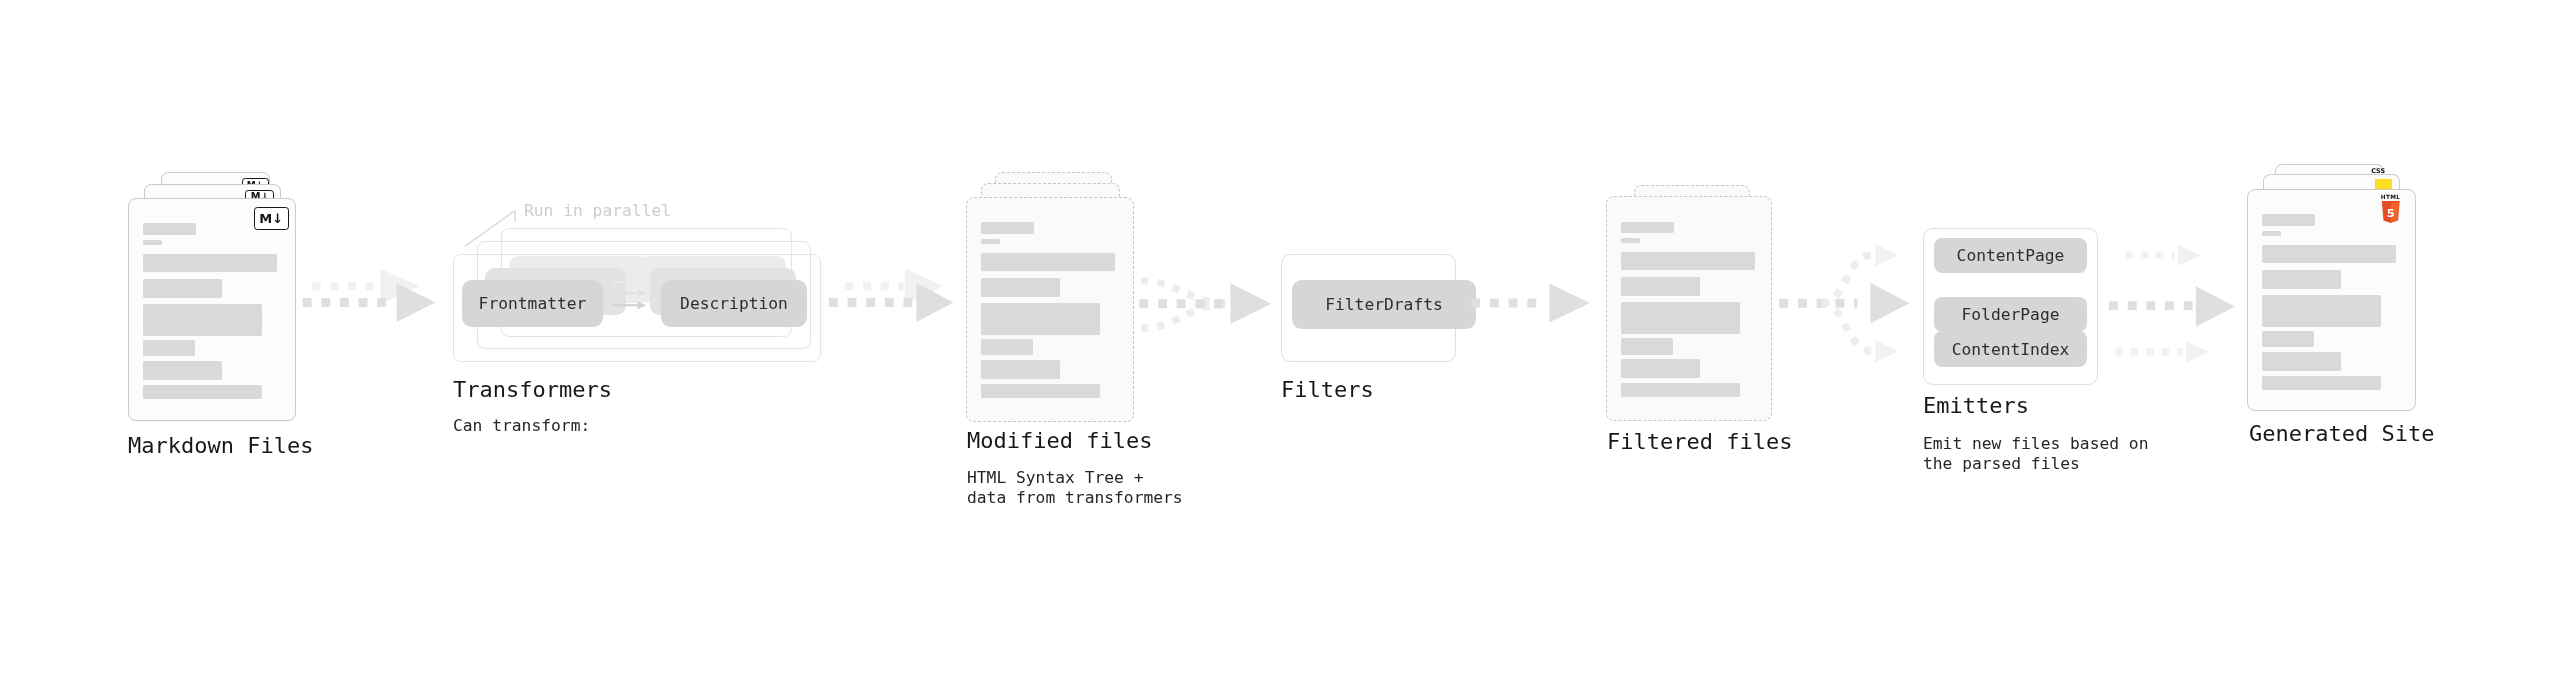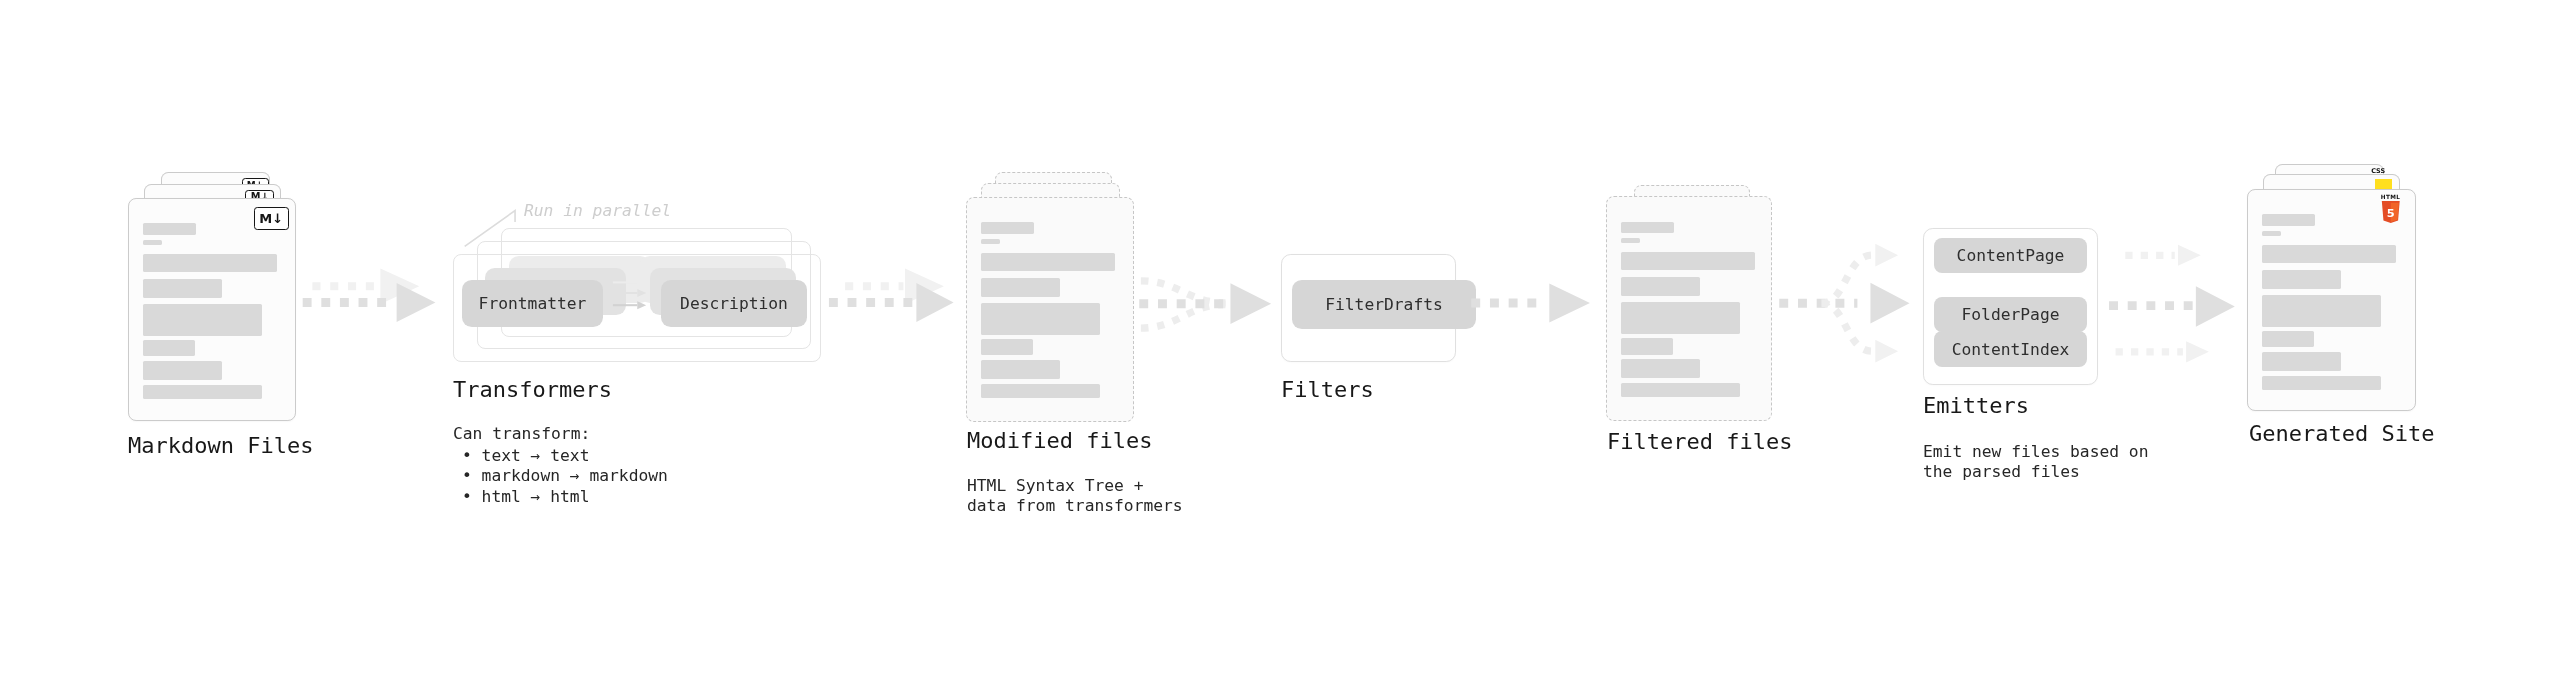--- a/index.html
+++ b/index.html
@@ -26,23 +26,23 @@
             font-family:"DejaVu Sans","Liberation Sans",sans-serif;}
   .css-badge{position:absolute;width:19.5px;text-align:center;font-weight:bold;font-size:6.5px;line-height:7.3px;color:#111;
              font-family:"DejaVu Sans","Liberation Sans",sans-serif;}
   .css-underline{height:2.4px;background:var(--css-blue,#2965f1);margin-top:0.8px;border-radius:0.8px;}
   .js-badge{position:absolute;background:var(--js-yellow,#ffdf1e);}
   .html5{position:absolute;width:21px;text-align:center;font-family:"DejaVu Sans","Liberation Sans",sans-serif;}
   .html5 .word{font-size:5.7px;font-weight:bold;color:#111;letter-spacing:0.4px;line-height:6.5px;}
 
   
   .stage-label{position:absolute;font-size:22px;line-height:24.4px;color:#181818;white-space:pre;}
-  .stage-desc{position:absolute;font-size:16.3px;line-height:19.5px;color:#262626;white-space:pre;margin-top:8px;}
+  .stage-desc{position:absolute;font-size:16.3px;line-height:19.5px;color:#262626;white-space:pre;}
   .bullets{line-height:20.3px;}
-  .annotation{position:absolute;font-size:16.3px;color:var(--annotation-gray,#cdcdcd);white-space:pre;font-style:italic;}
+  .annotation{position:absolute;font-size:16.3px;color:var(--annotation-gray,#cdcdcd);white-space:pre;}
 
   
   .pill{position:absolute;display:flex;align-items:center;justify-content:center;border-radius:9.8px;
         background:var(--pill-gray,#d6d6d6);font-size:16.3px;color:#2e2e2e;}
   .ghost1{background:#e2e2e2;}
   .ghost2{background:#ececec;}
 
   
   .tf-container{position:absolute;border:1.2px solid #e4e4e4;border-radius:8.1px;background:transparent;}
   .panel{position:absolute;border:1.2px solid #e0e0e0;border-radius:9.8px;background:#fff;box-shadow:0 0.8px 1.6px rgba(0,0,0,.02);}
@@ -119,23 +119,20 @@
       </g>
   </svg>
 
   <svg class="flow" style="left:459px;top:200px" width="65" height="52" viewBox="0 0 80 64">
     <path d="M7,57 L69,13 L69,27" class="leader"></path>
   </svg>
   <div class="annotation" style="left:524px;top:201px">Run in parallel</div>
 
   <div class="stage-label" style="left:453px;top:378px">Transformers</div>
   <div class="stage-desc" style="left:453px;top:416px">Can transform:</div>
-  <div class="stage-desc bullets" style="left:462px;top:438px">• text → text
-• markdown → markdown
-• html → html</div>
 
   <svg class="flow" style="left:822px;top:262px" width="145" height="68" viewBox="0 0 178 84">
     <line x1="28" y1="30" x2="100" y2="30" class="dl-light"></line>
     <polygon points="102,8 102,52 150,30" class="hd-light"></polygon>
     <line x1="8" y1="50" x2="114" y2="50" class="dl-dark"></line>
     <polygon points="116,26 116,74 162,50" class="hd-dark"></polygon>
   </svg>
 
   <div class="abs" style="left:966px;top:163px;width:166px;height:257px">
     <div class="tab dashed" style="left:29px;top:9px;width:115px;height:32.5px"></div>

